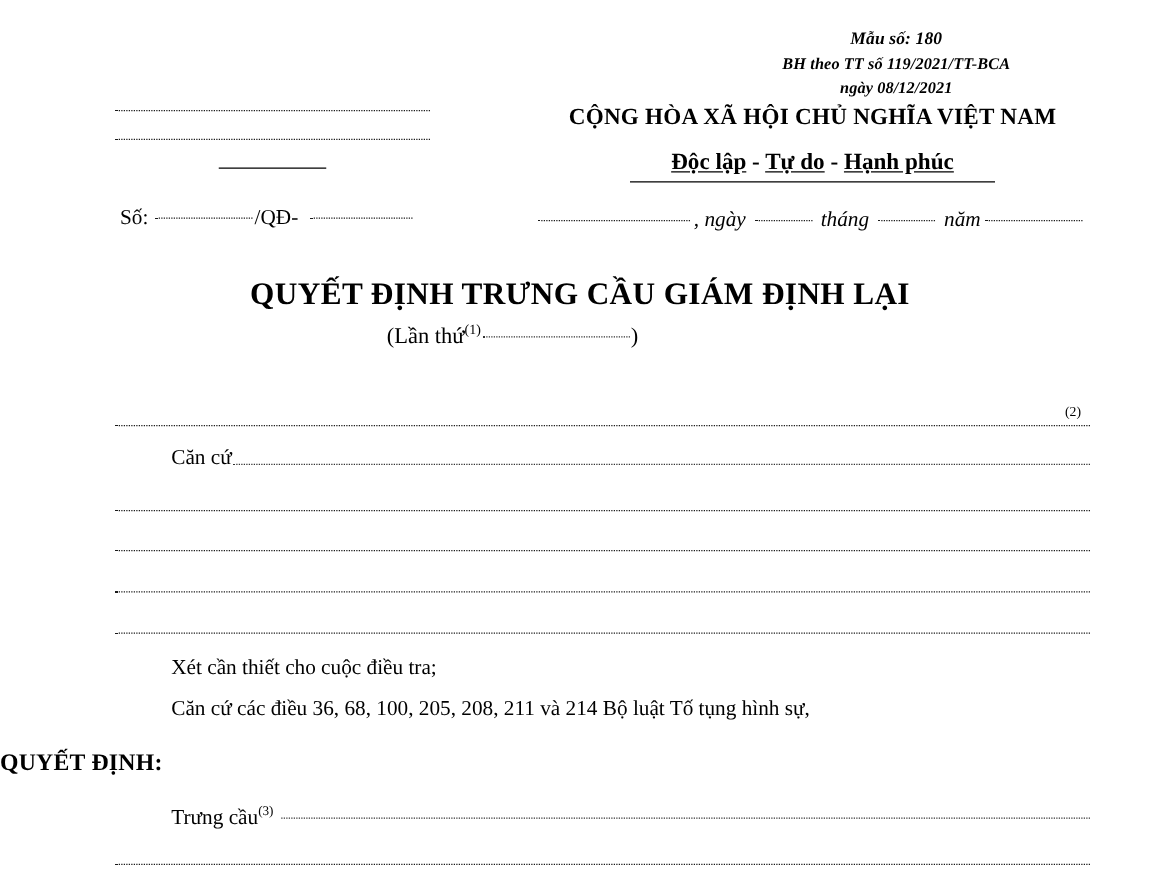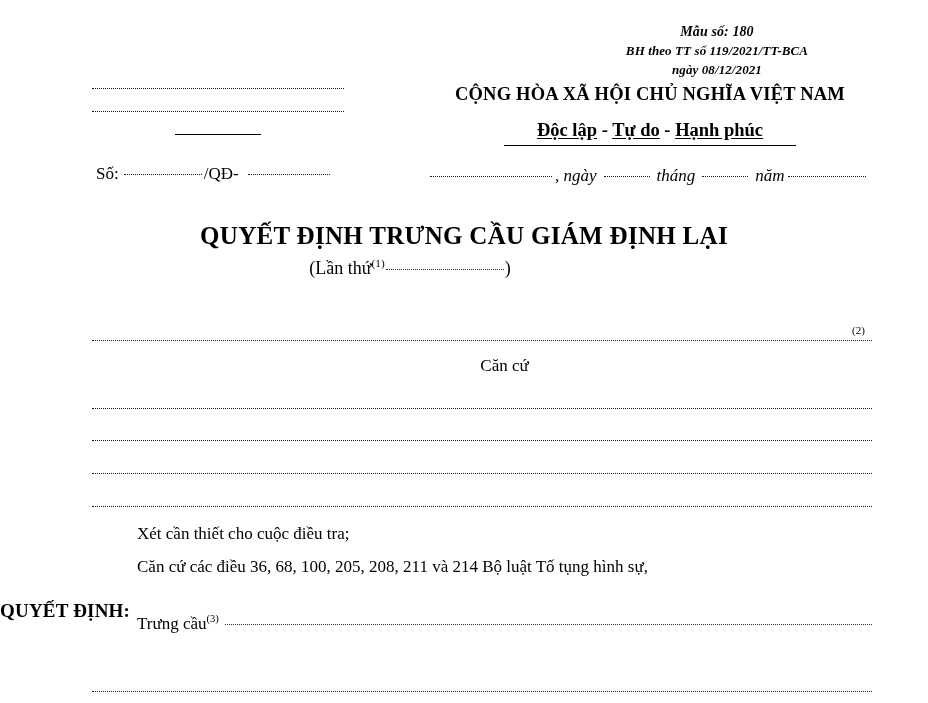--- a/index.html
+++ b/index.html
@@ -162,23 +162,22 @@
     left: 852px;
     font-size: 11px;
   }
 
   .cancu-row {
     top: 356px;
     left: 137px;
     width: 735px;
     font-size: 17px;
     display: flex;
-    align-items: center;
-    white-space: nowrap;
-    flex-direction: column;
+    align-items: flex-end;
+    white-space: nowrap;
   }
   .cancu-row .leader {
     flex: 1;
     border-bottom: 1px dotted #333;
     position: relative;
     top: -4px;
     margin-left: 1px;
   }
 
   .body-text {
@@ -192,21 +191,21 @@
     top: 600px;
     left: 0;
     width: 809px;
     text-align: left;
     font-weight: bold;
     font-size: 19px;
     letter-spacing: 0.2px;
   }
 
   .trungcau-row {
-    top: 614px;
+    top: 644px;
     left: 137px;
     width: 735px;
     font-size: 17px;
     display: flex;
     align-items: baseline;
     white-space: nowrap;
   }
   .trungcau-row .leader {
     flex: 1;
     border-bottom: 1px dotted #333;

